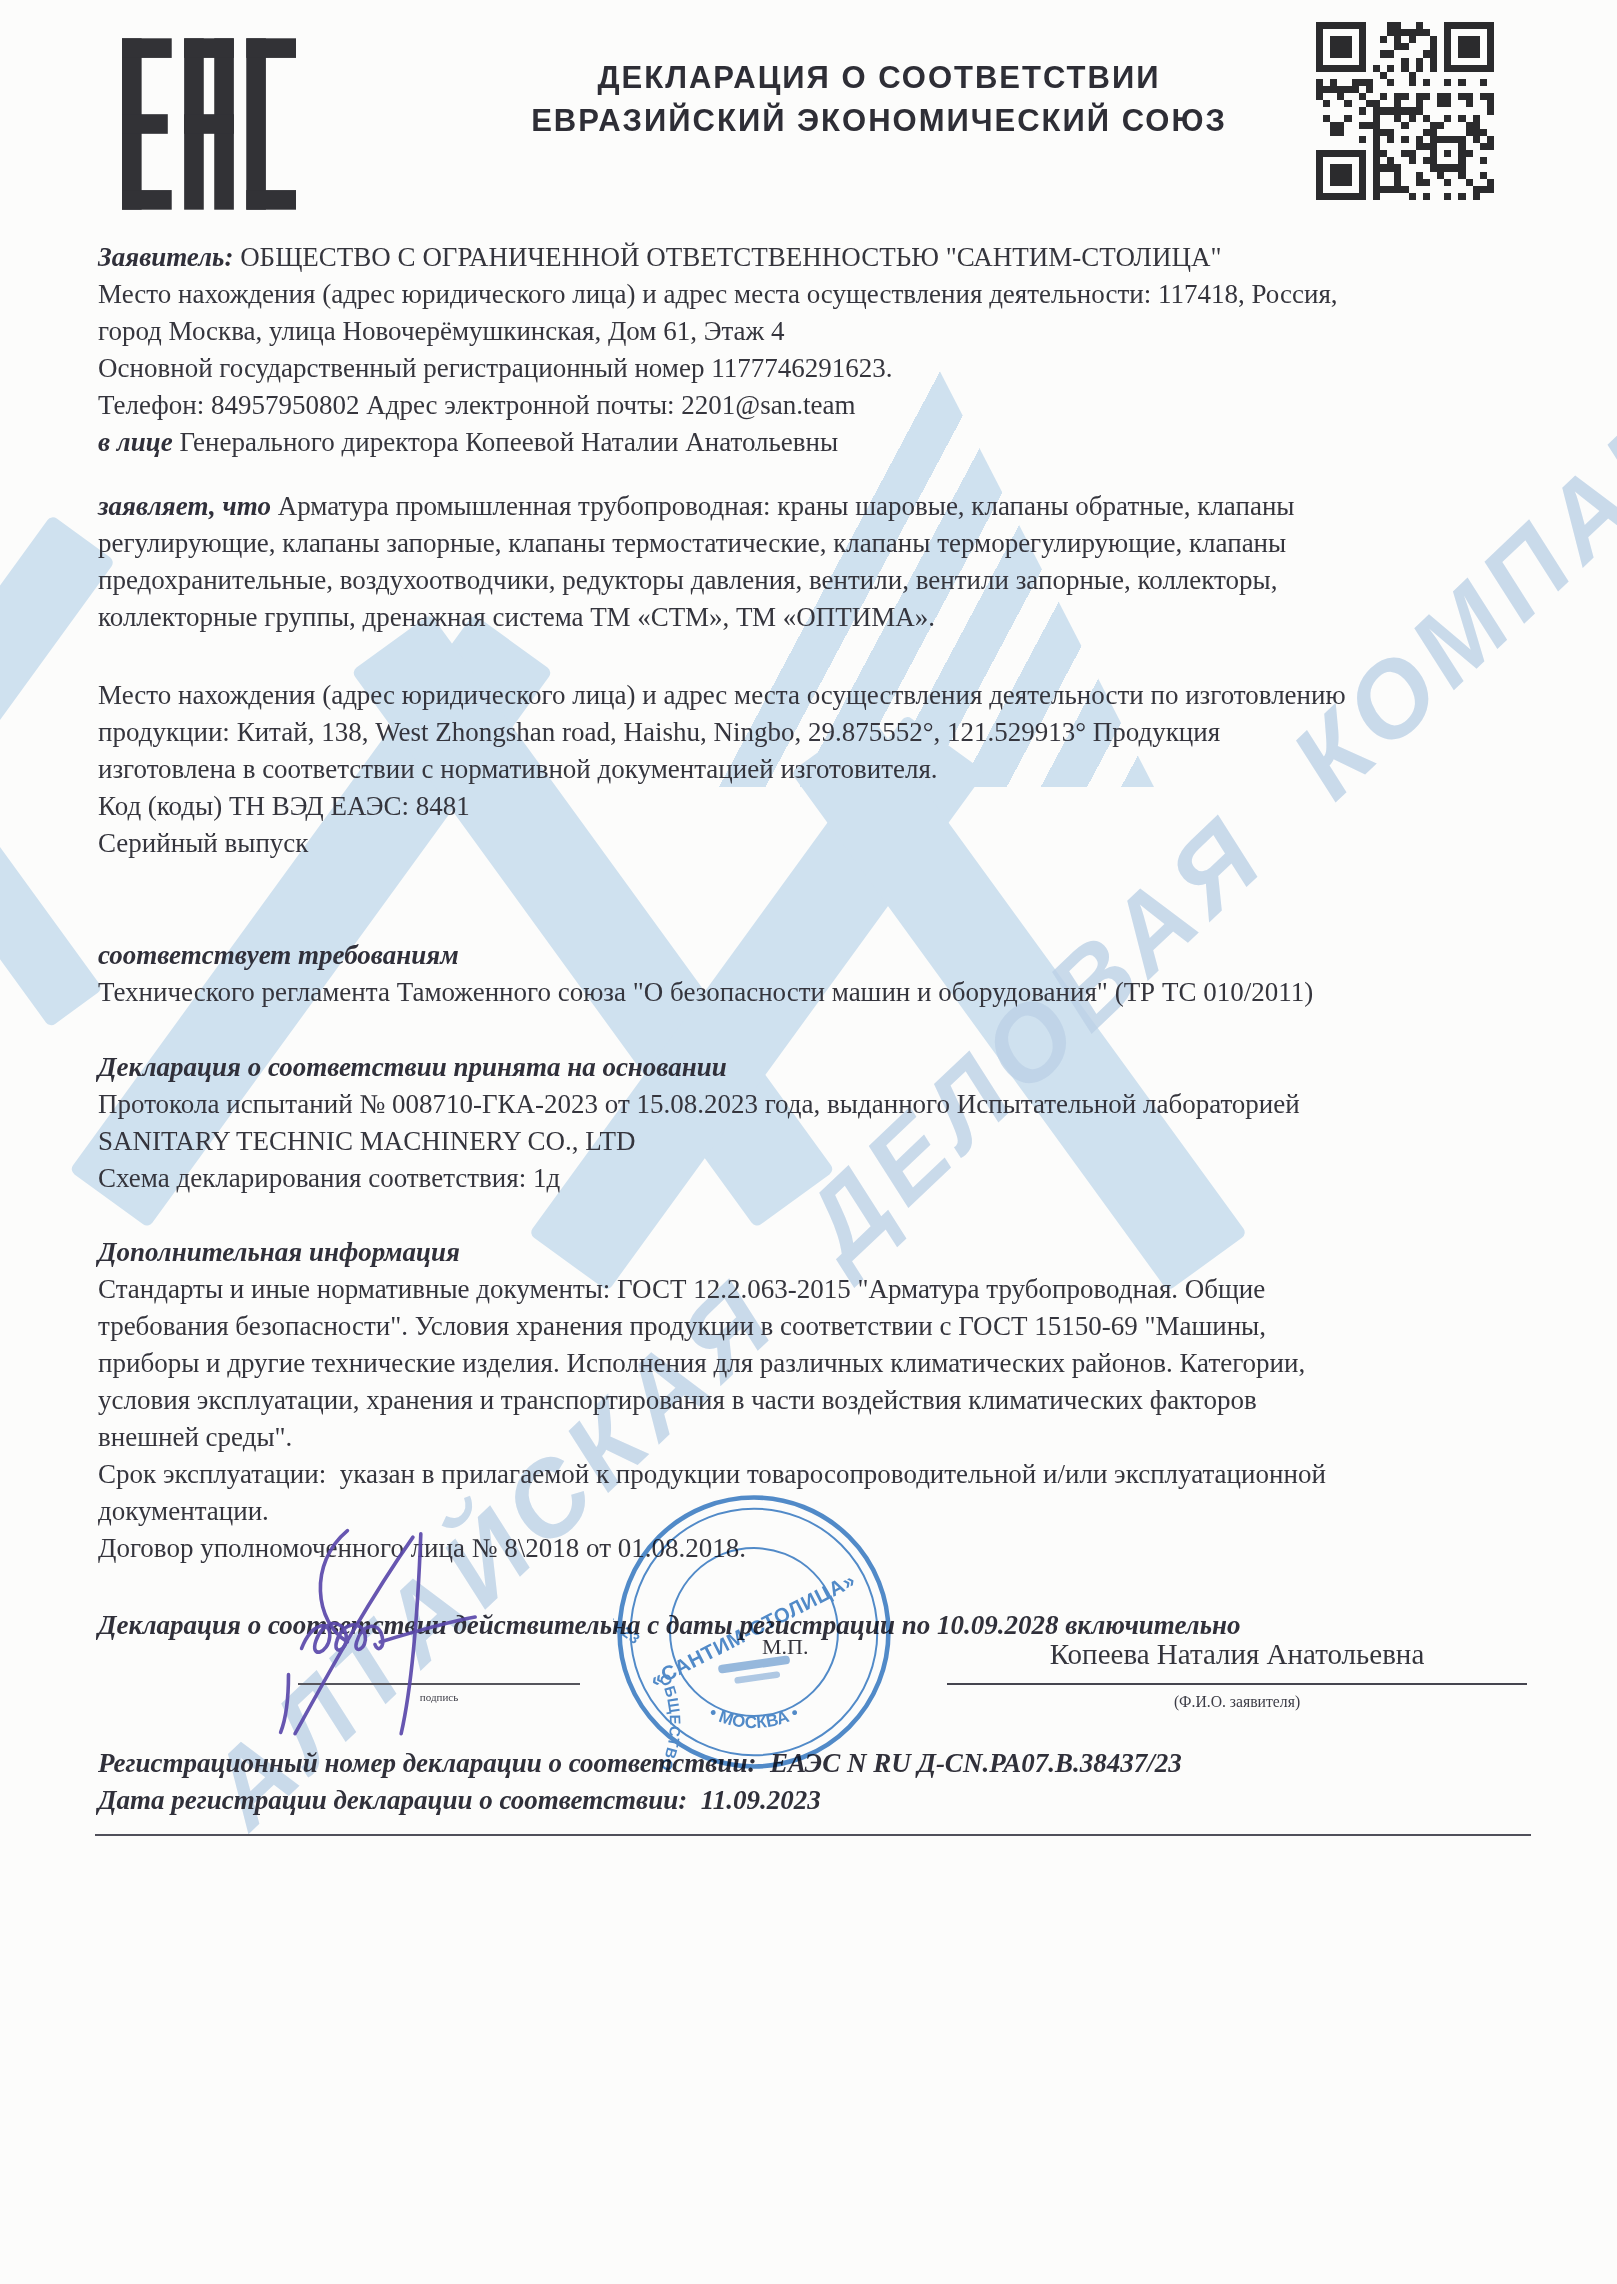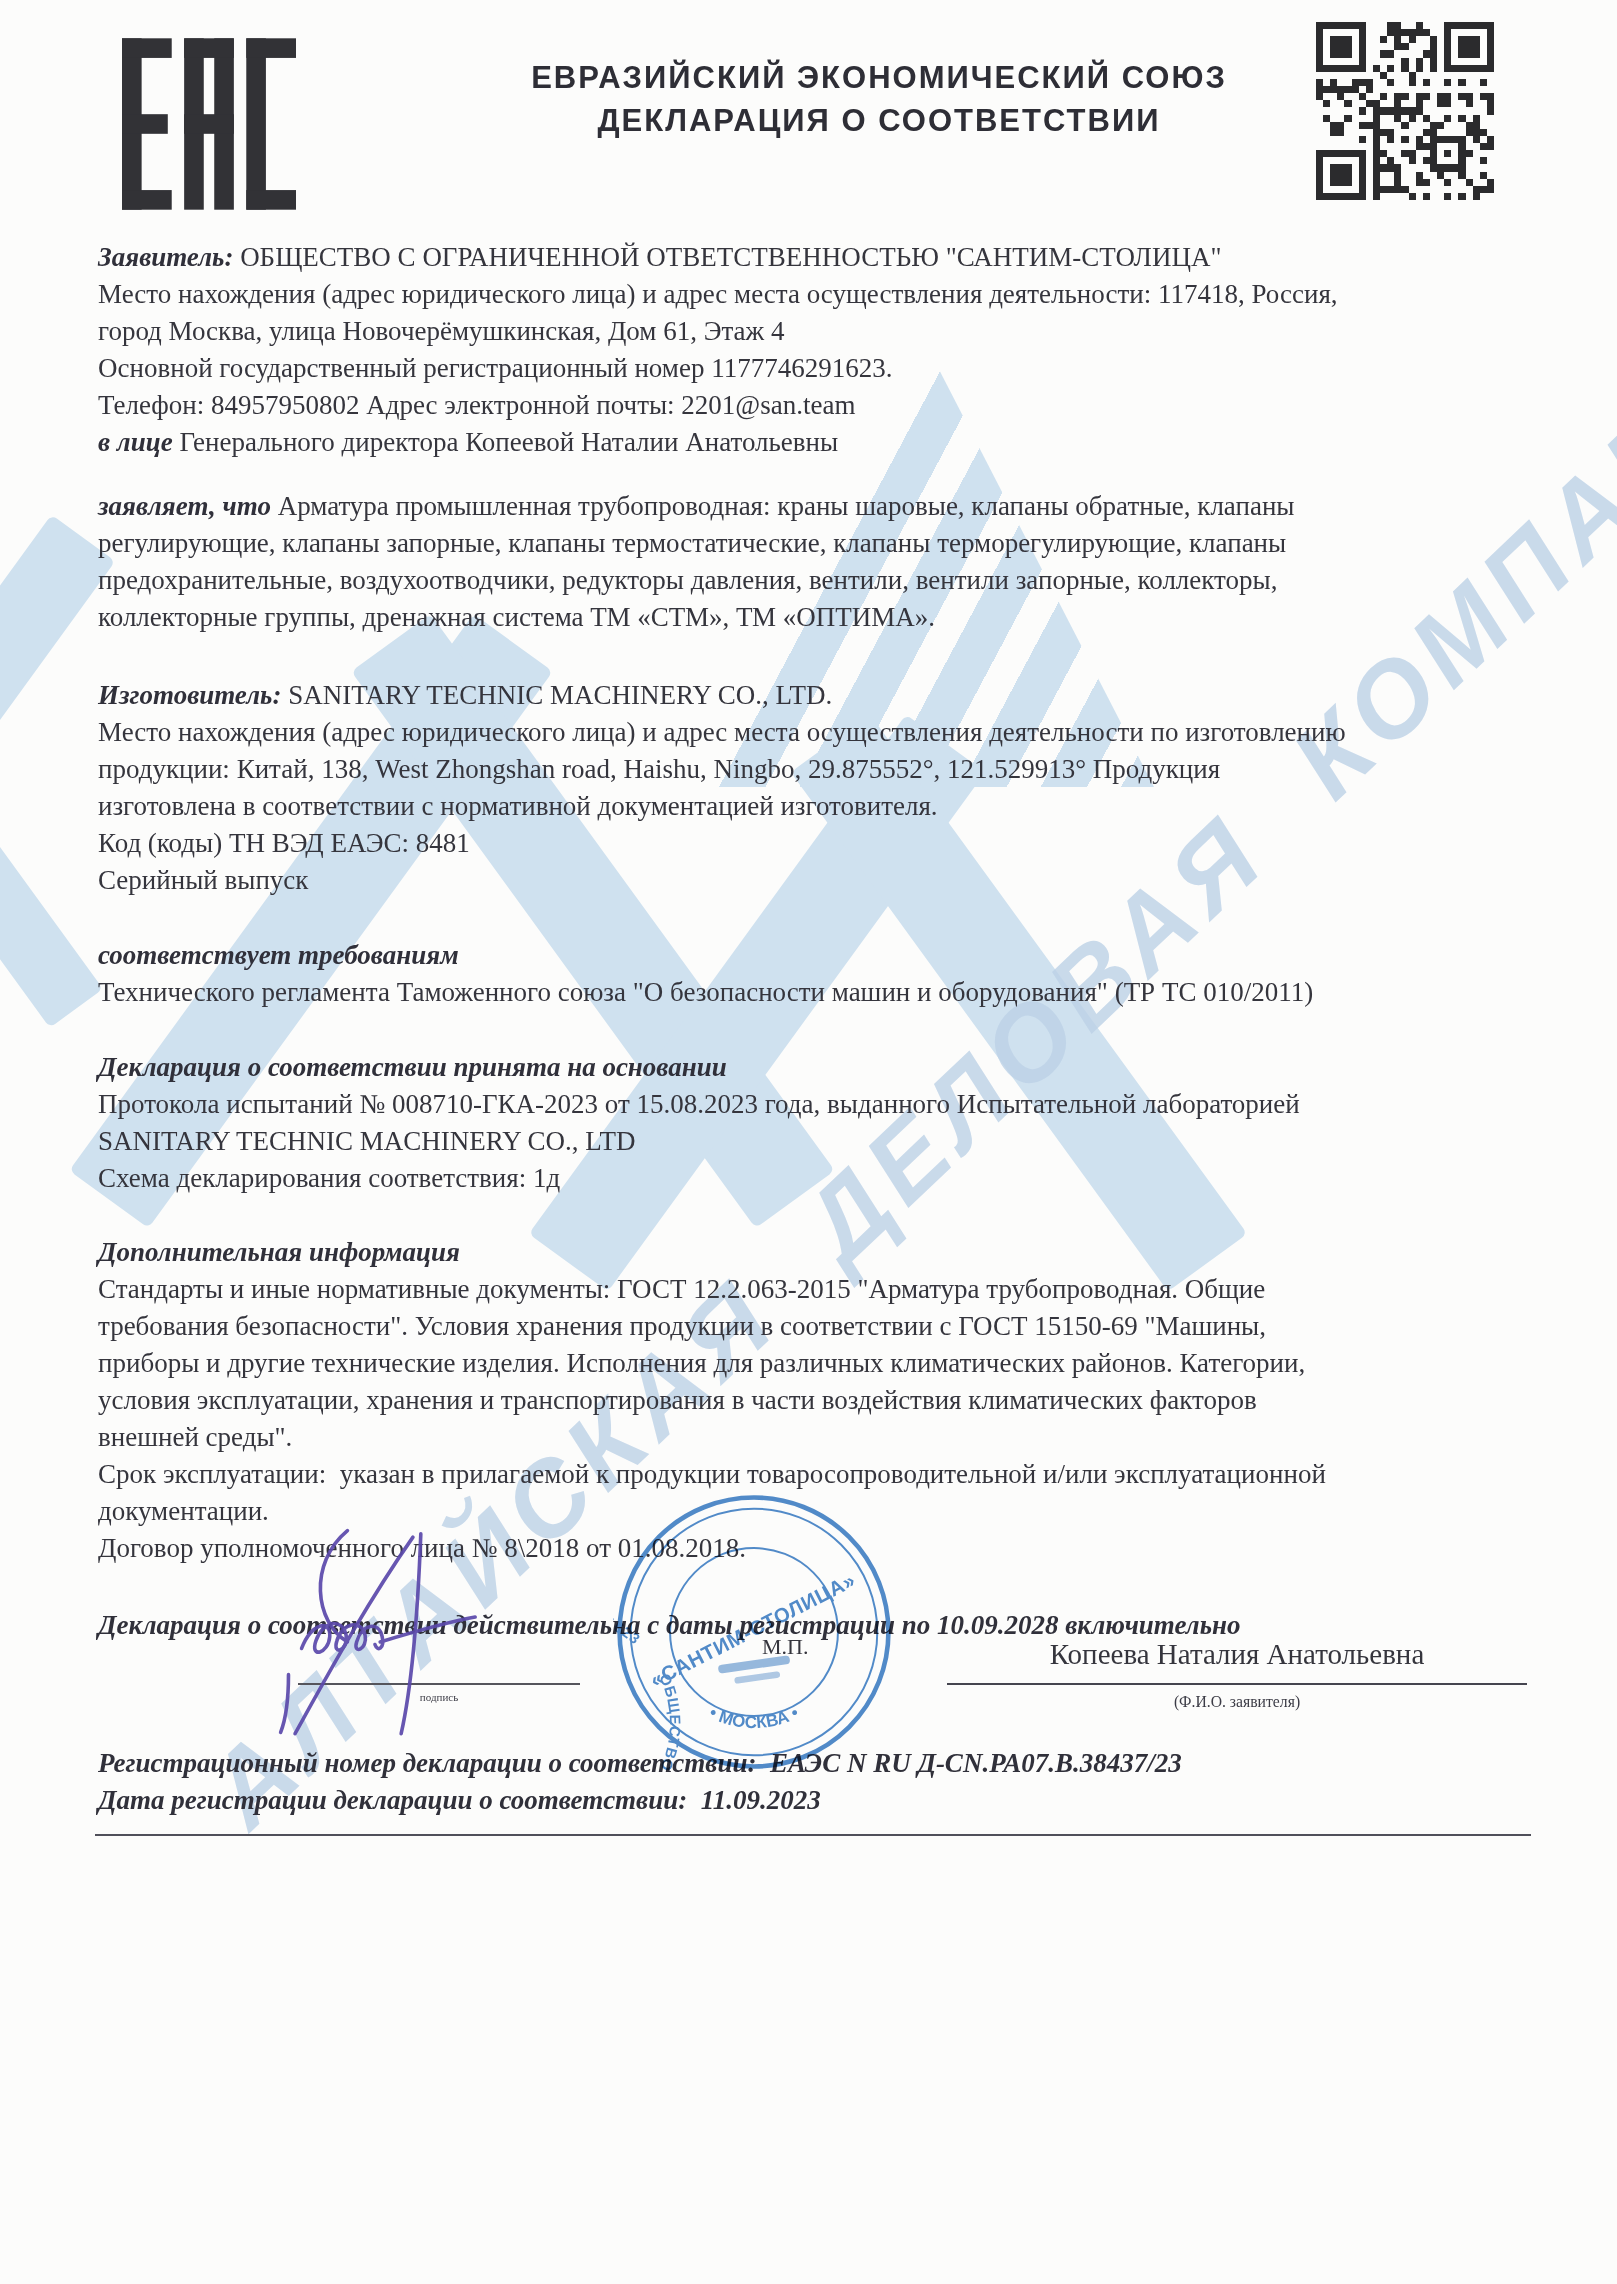--- a/index.html
+++ b/index.html
@@ -69,22 +69,22 @@
         <rect x="95" y="0" width="76" height="30"></rect>
           <rect x="95" y="116" width="76" height="30"></rect>
         <rect x="190" y="0" width="30" height="262"></rect>
           <rect x="190" y="0" width="76" height="30"></rect>
         <rect x="190" y="232" width="76" height="30"></rect>
       </g>
     </svg>
   </div>
 
   <div class="doc-title">
+    <div>ДЕКЛАРАЦИЯ О СООТВЕТСТВИИ</div>
     <div>ЕВРАЗИЙСКИЙ ЭКОНОМИЧЕСКИЙ СОЮЗ</div>
-    <div>ДЕКЛАРАЦИЯ О СООТВЕТСТВИИ</div>
   </div>
 
   <svg class="qr" id="qr" viewBox="0 0 25 25" shape-rendering="crispEdges">
       <rect x="0" y="0" width="1" height="1" fill="#2b2b2d"></rect>
       <rect x="1" y="0" width="1" height="1" fill="#2b2b2d"></rect>
       <rect x="2" y="0" width="1" height="1" fill="#2b2b2d"></rect>
       <rect x="3" y="0" width="1" height="1" fill="#2b2b2d"></rect>
       <rect x="4" y="0" width="1" height="1" fill="#2b2b2d"></rect>
       <rect x="5" y="0" width="1" height="1" fill="#2b2b2d"></rect>
       <rect x="6" y="0" width="1" height="1" fill="#2b2b2d"></rect>
@@ -370,21 +370,20 @@
       <div class="ln"><span>Телефон: 84957950802 Адрес электронной почты: 2201@san.team</span></div>
       <div class="ln"><b>в лице</b><span> Генерального директора Копеевой Наталии Анатольевны</span></div>
     </div>
   <div class="par" style="top:488px">
       <div class="ln"><b>заявляет, что</b><span> Арматура промышленная трубопроводная: краны шаровые, клапаны обратные, клапаны</span></div>
       <div class="ln"><span>регулирующие, клапаны запорные, клапаны термостатические, клапаны терморегулирующие, клапаны</span></div>
       <div class="ln"><span>предохранительные, воздухоотводчики, редукторы давления, вентили, вентили запорные, коллекторы,</span></div>
       <div class="ln"><span>коллекторные группы, дренажная система ТМ «СТМ», ТМ «ОПТИМА».</span></div>
     </div>
   <div class="par" style="top:677px">
-      <div class="ln"><b>Изготовитель:</b><span> SANITARY TECHNIC MACHINERY CO., LTD.</span></div>
       <div class="ln"><span>Место нахождения (адрес юридического лица) и адрес места осуществления деятельности по изготовлению</span></div>
       <div class="ln"><span>продукции: Китай, 138, West Zhongshan road, Haishu, Ningbo, 29.875552°, 121.529913° Продукция</span></div>
       <div class="ln"><span>изготовлена в соответствии с нормативной документацией изготовителя.</span></div>
       <div class="ln"><span>Код (коды) ТН ВЭД ЕАЭС: 8481</span></div>
       <div class="ln"><span>Серийный выпуск</span></div>
     </div>
   <div class="par" style="top:937px">
       <div class="ln"><b>соответствует требованиям</b></div>
       <div class="ln"><span>Технического регламента Таможенного союза "О безопасности машин и оборудования" (ТР ТС 010/2011)</span></div>
     </div>

